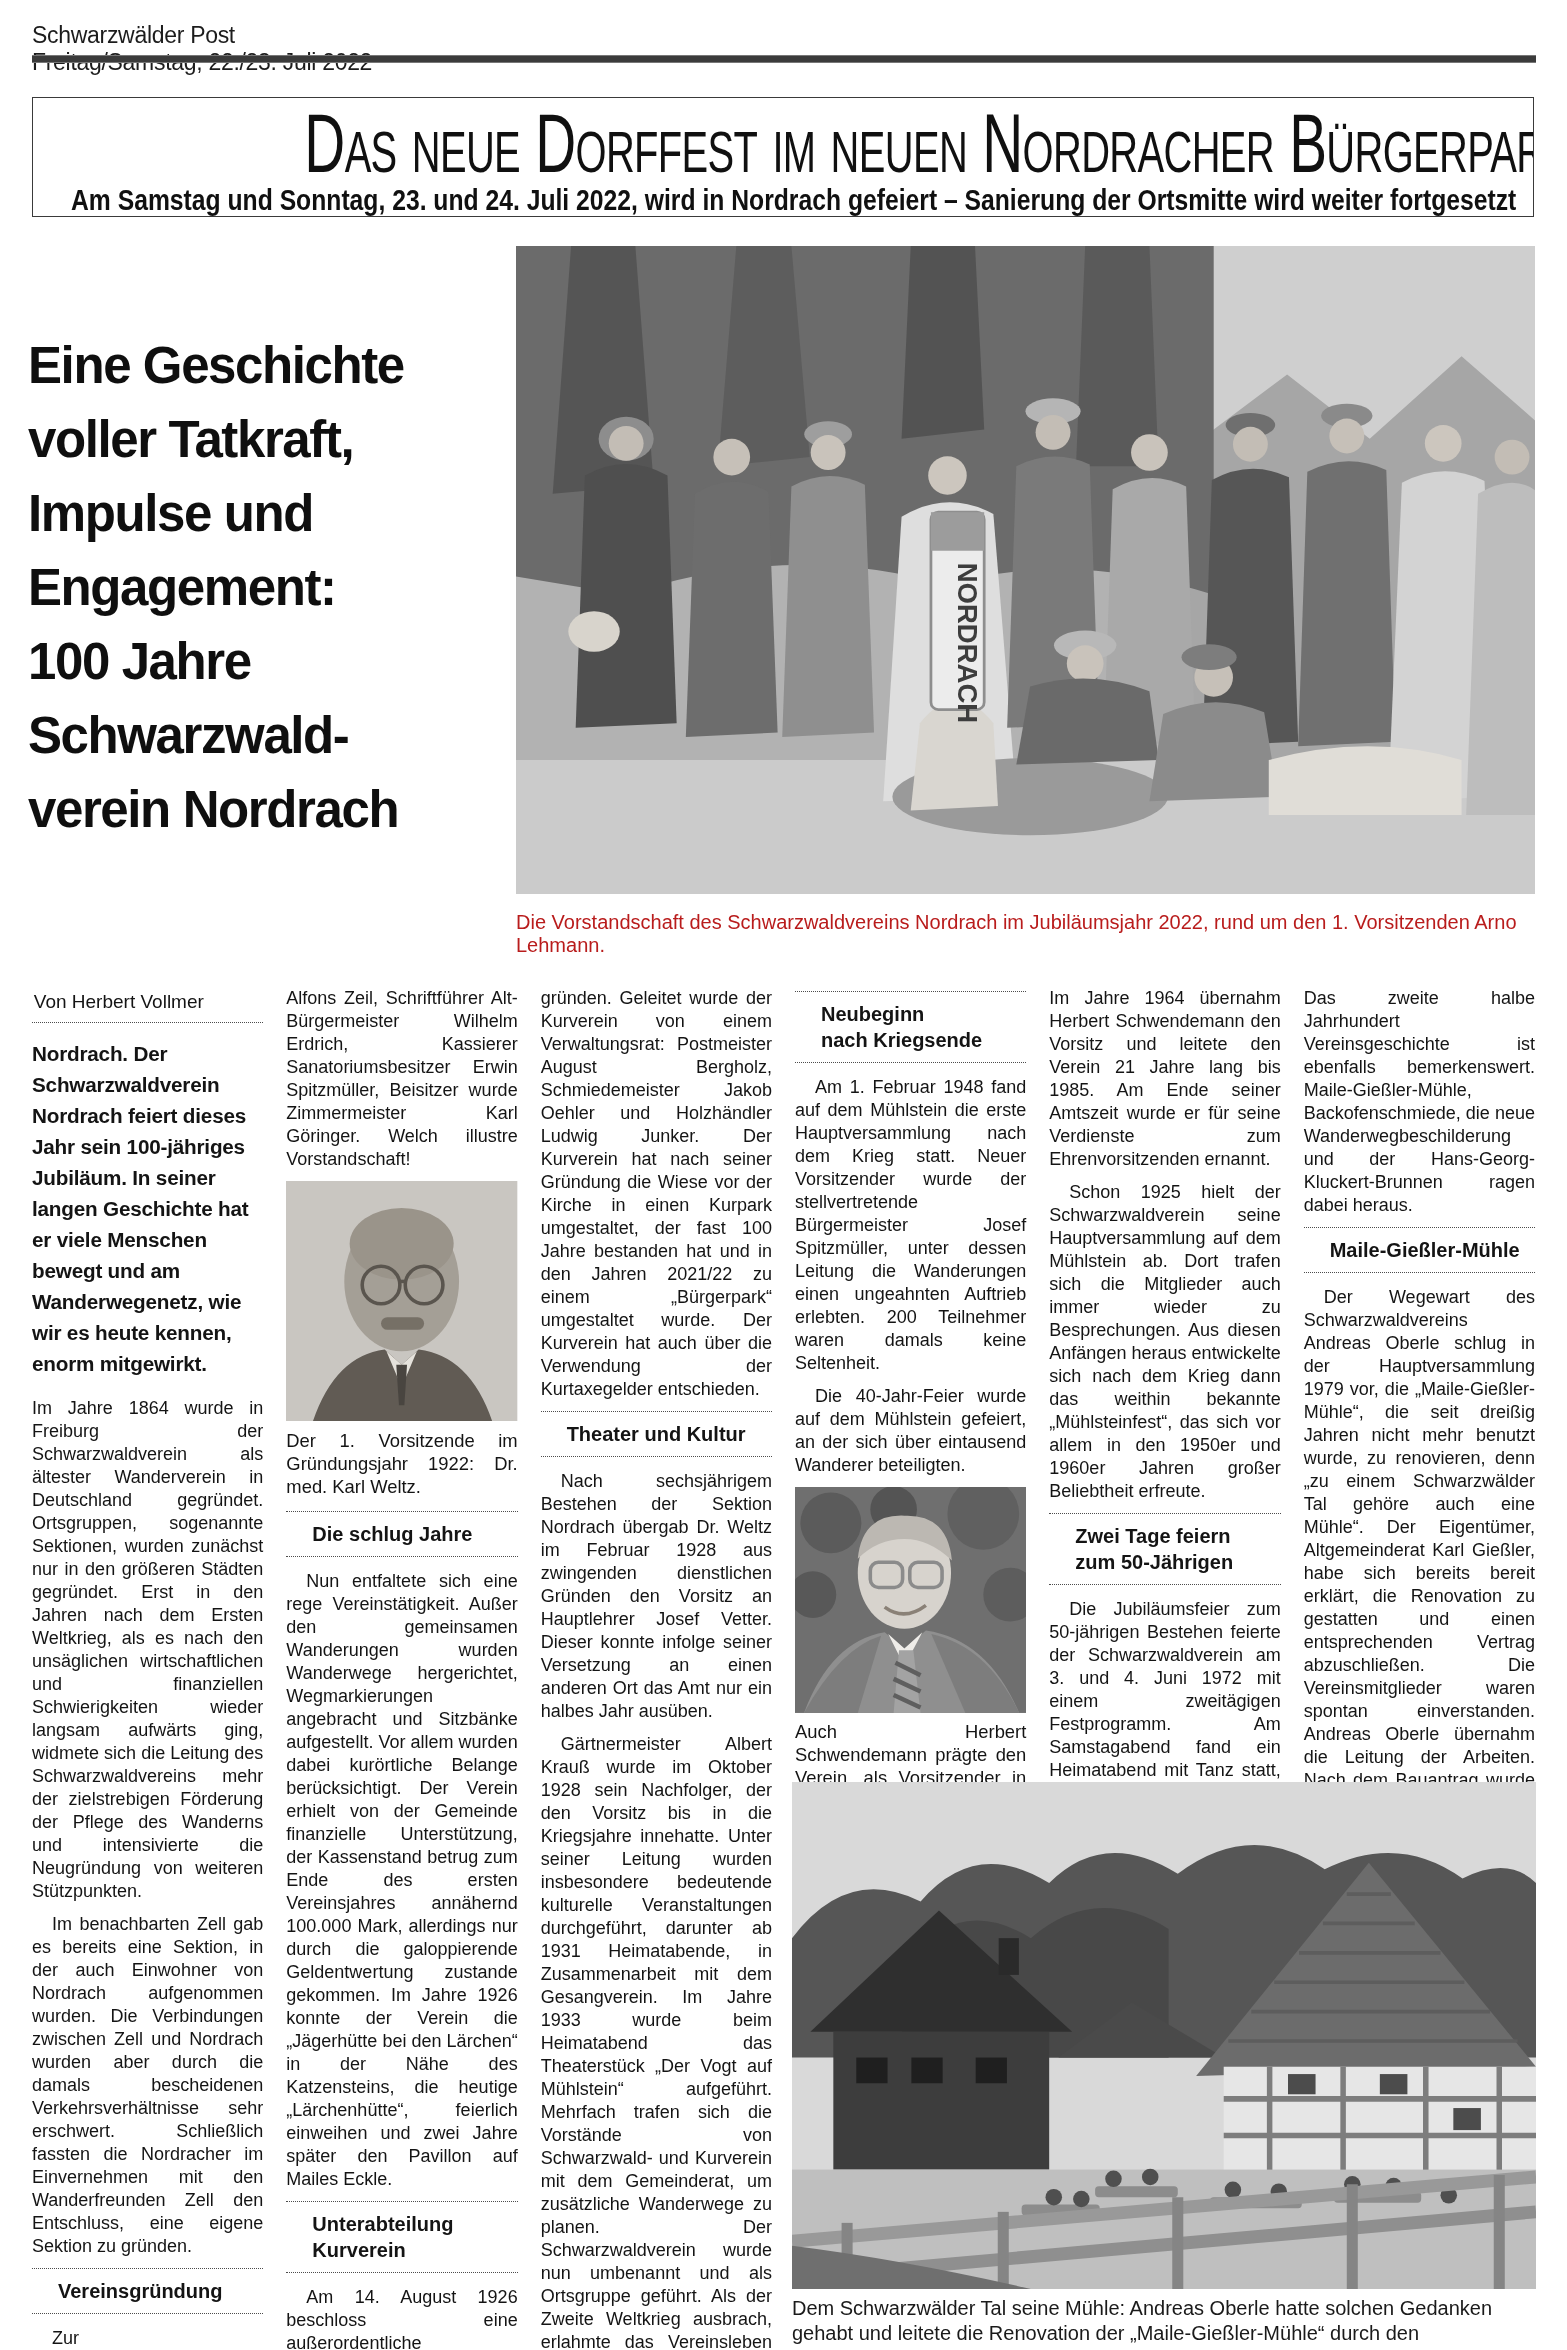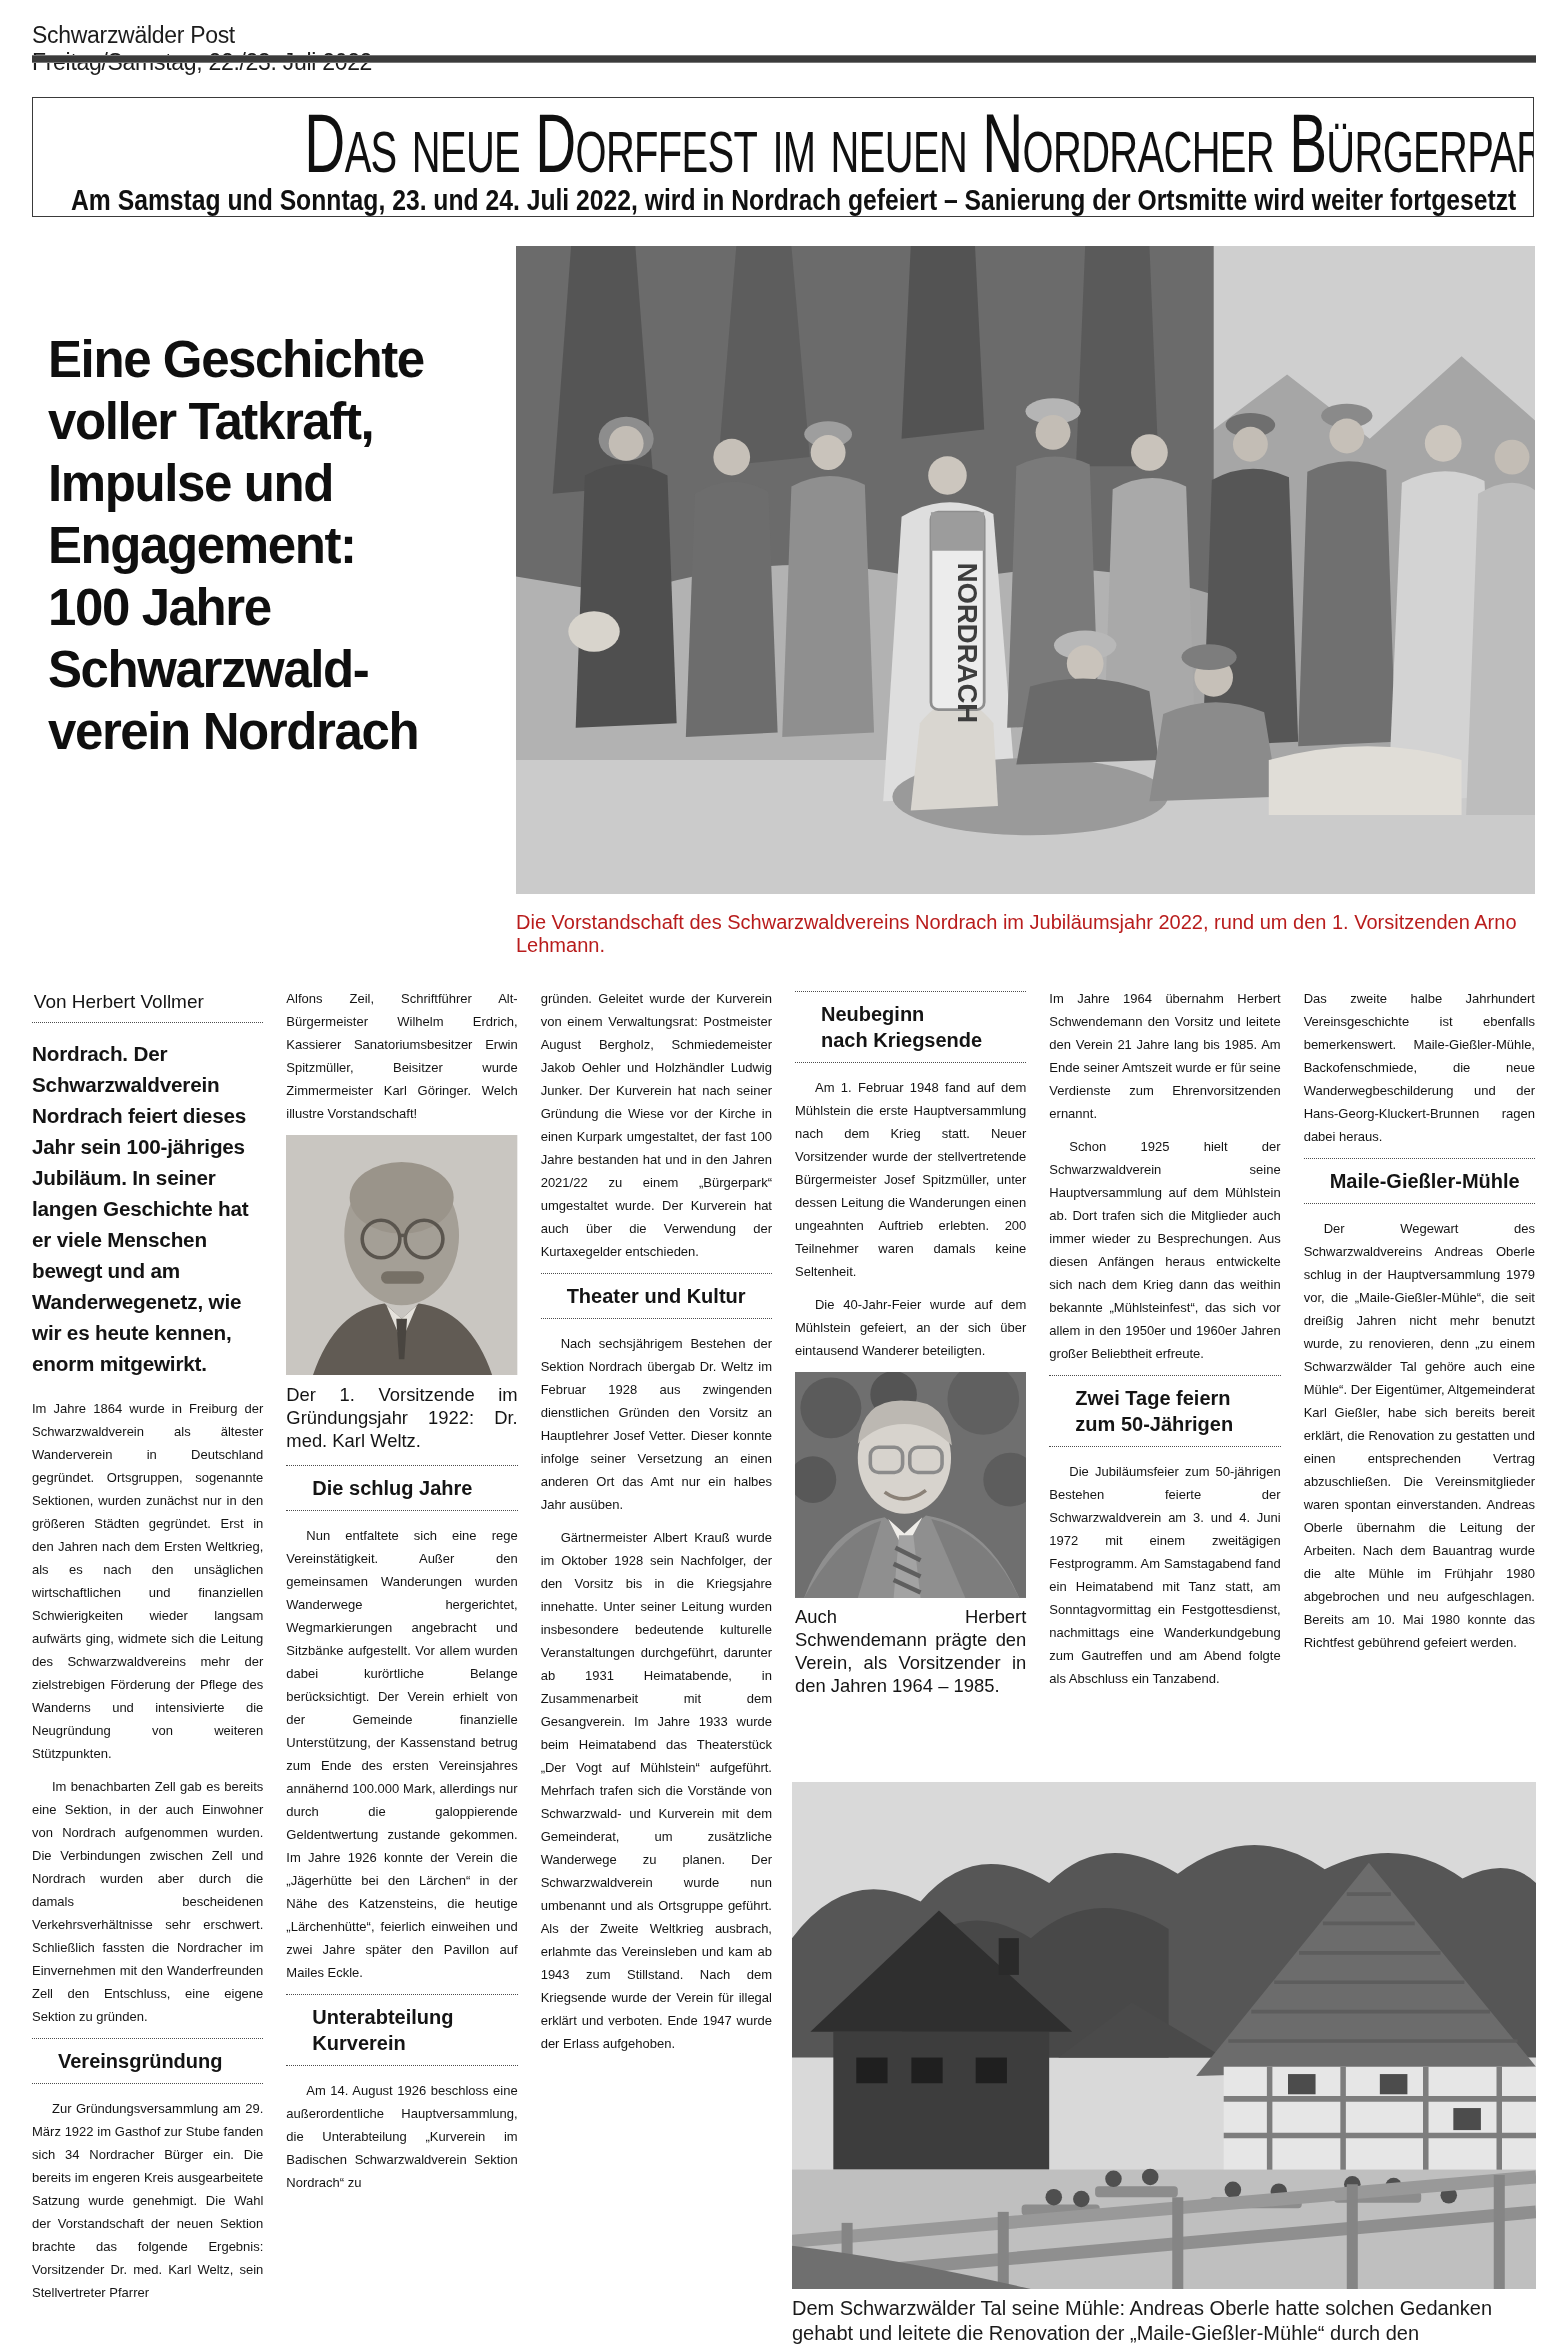--- a/index.html
+++ b/index.html
@@ -13,33 +13,33 @@
   
   .banner{position:absolute;top:97px;left:32px;width:1500px;height:118px;border:1.8px solid #3a3a3a;
           text-align:center;overflow:hidden;}
   .banner-title{margin-top:5.5px;height:79px;white-space:nowrap;}
   .banner-title span{display:inline-block;font-size:81px;line-height:79px;font-variant:small-caps;
           font-weight:400;letter-spacing:-0.9px;transform:scale(0.70,1.02);transform-origin:center top;color:#101010;}
   .banner-sub{white-space:nowrap;}
   .banner-sub span{display:inline-block;font-size:26px;font-weight:bold;transform:scale(0.95,1.12);
           transform-origin:center top;color:#101010;}
   
-  .lead-headline{position:absolute;top:329px;left:48px;width:468px;font-size:51px;line-height:62px;
+  .lead-headline{position:absolute;top:329px;left:28px;width:468px;font-size:51px;line-height:74px;
           font-weight:bold;letter-spacing:-1.4px;white-space:pre-line;color:#0f0f0f;}
   
   .main-photo{position:absolute;top:246px;left:516px;width:1019px;height:648px;}
   .main-photo svg,.figure svg,.mill-photo svg{display:block;width:100%;height:100%;}
   .main-caption{position:absolute;top:911px;left:516px;width:1019px;font-size:20px;color:#b91c1c;}
   
   .text-area{position:absolute;top:987px;left:32px;width:1503px;height:1364px;overflow:hidden;
              display:grid;grid-template-columns:repeat(6,1fr);column-gap:23px;}
   .col{min-width:0;}
   .byline{font-size:19px;padding:3.7px 0 9.2px 1.8px;border-bottom:1.8px dotted #4c4c4c;margin-bottom:14.7px;}
   .intro{font-weight:bold;font-size:20.7px;line-height:31px;margin-bottom:18.4px;letter-spacing:-0.2px;}
-  p.body{font-size:13px;line-height:23px;text-align:justify;margin:0 0 10px;text-indent:20px;}
+  p.body{font-size:18px;line-height:23px;text-align:justify;margin:0 0 10px;text-indent:20px;}
   p.body.noindent{text-indent:0;}
   .section-head{font-size:20px;font-weight:bold;margin:3.7px 0 13px;padding:9.2px 0 9.2px 26px;
                 border-top:1.8px dotted #4c4c4c;border-bottom:1.8px dotted #4c4c4c;white-space:pre-line;line-height:26px;}
   .figure{margin:3.7px 0 7.3px;}
   .fig-caption{font-size:18.4px;line-height:23px;text-align:justify;margin:0 0 13px;}
   .col4-start{padding-top:3.7px;}
   
   .mill-photo{position:absolute;top:1782px;left:792px;width:744px;height:507px;z-index:5;background:#fff;}
   .mill-caption{position:absolute;top:2296px;left:792px;width:744px;font-size:20px;line-height:25px;
                 z-index:6;background:#fff;color:#1a1a1a;}

